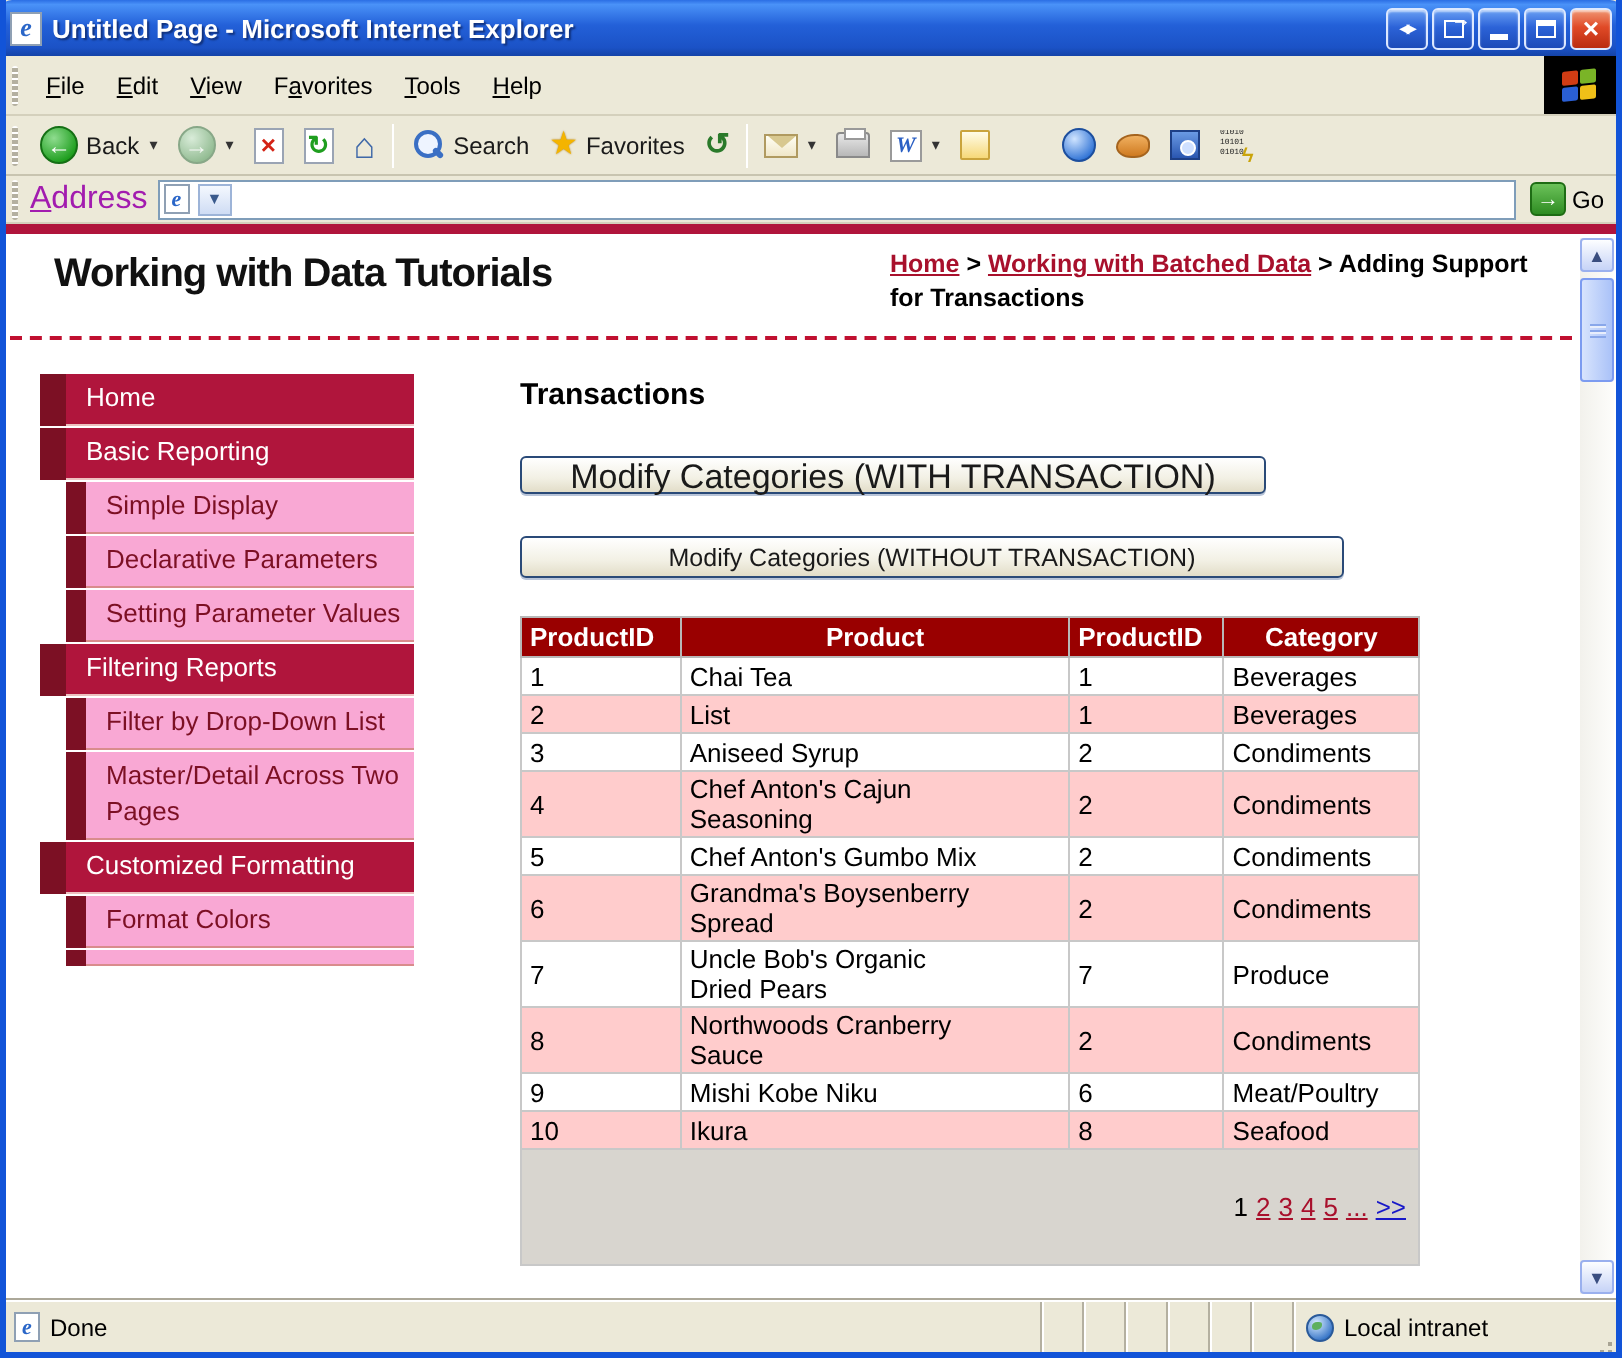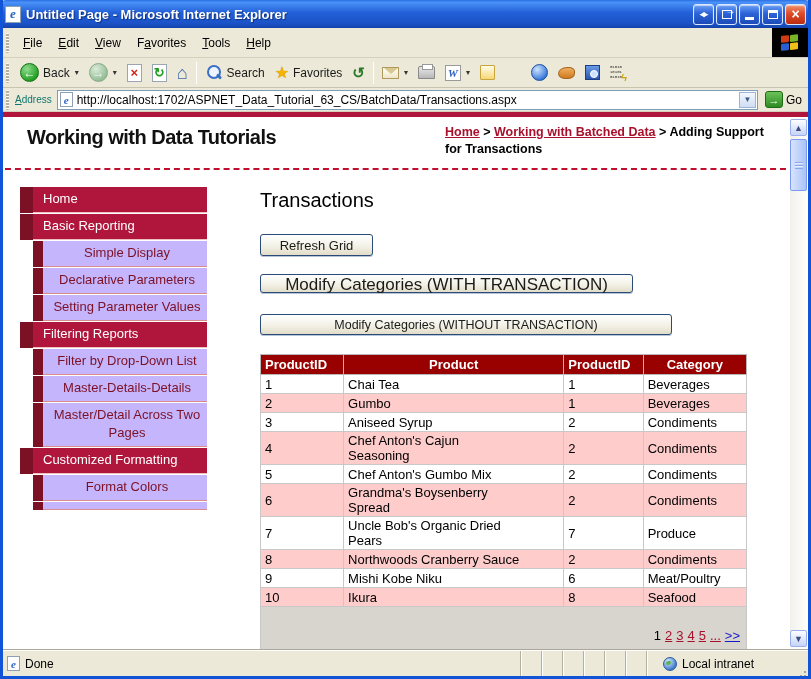--- a/index.html
+++ b/index.html
@@ -87,21 +87,21 @@
     border-radius:60% 40% 50% 50%; flex:none; }
   .ic-book { width:15px; height:15px; background:linear-gradient(#6a9ae4,#2a56b0); border:1px solid #1d3f86; position:relative; flex:none; }
   .ic-book::after { content:""; position:absolute; right:1px; bottom:1px; width:6px; height:6px;
     border:1.5px solid #fff; border-radius:50%; background:#cfe0ff; }
   .ic-binary { width:17px; height:16px; font:4px "Liberation Mono", monospace; color:#222;
     line-height:5px; white-space:pre; overflow:hidden; position:relative; flex:none; }
   .ic-binary::after { content:"\03DF"; position:absolute; right:0; bottom:-1px; color:#caa40a; font-size:10px; font-weight:bold; }
 
   .addressbar { position:absolute; left:0; top:88px; width:805px; height:24px;
     background:#ece9d8; display:flex; align-items:center; border-bottom:1px solid #d4d0bc; }
-  .addr-label { font-size:10px; color:#0f766e; margin-right:5px; }
+  .addr-label { font-size:16px; color:#a21caf; margin-right:5px; }
   .addr-label u { text-decoration:underline; }
   .addr-field { flex:1; height:20px; background:#fff; border:1px solid #7f9db9;
     display:flex; align-items:center; padding:0 1px 0 2px; gap:4px; }
   .addr-url { font-size:12px; color:#000; white-space:nowrap; overflow:hidden; flex:1; }
   .addr-drop { width:17px; height:16px; background:linear-gradient(#f4f8fe,#cfdcf4);
     border:1px solid #9db4d8; display:flex; align-items:center; justify-content:center;
     font-size:8px; color:#3a5a8c; }
   .go-btn { display:flex; align-items:center; gap:3px; margin:0 6px 0 7px; font-size:12px; color:#000; cursor:default; }
   .go-icon { width:18px; height:17px; border-radius:3px; background:linear-gradient(#6cc25a,#2e8c22);
     border:1px solid #1e6c14; color:#fff; font-weight:bold; font-size:11px;
@@ -119,35 +119,35 @@
 
   
   .sidebar { position:absolute; left:17px; top:70px; width:187px; }
   .nav-item { display:flex; margin-bottom:1px; cursor:pointer; }
   .nav-item .tab { flex:none; background:#7c1024; }
   .nav-item.l1 .tab { width:13px; }
   .nav-item.l2 { margin-left:13px; }
   .nav-item.l2 .tab { width:10px; }
   .nav-item .body { flex:1; padding:3px 6px 4px 10px; font-size:13px; line-height:18px; }
   .nav-item.l1 .body { background:#b0153c; color:#fff; border-bottom:1px solid #eec0c0; }
-  .nav-item.l2 .body { background:#c4b5fd; color:#7c1024; border-bottom:1px solid #d98c8c;text-align:center; }
+  .nav-item.l2 .body { background:#f9a8d4; color:#7c1024; border-bottom:1px solid #d98c8c; }
   .nav-item.partial { height:8px; overflow:hidden; margin-bottom:0; }
 
   
   .main { position:absolute; left:257px; top:72px; width:502px; }
-  .page-h1 { font-size:20px; font-weight:normal; color:#000; margin-bottom:22px; }
+  .page-h1 { font-size:15px; font-weight:bold; color:#000; margin-bottom:22px; }
   .xp-button { display:block; font-family:"Liberation Sans",sans-serif; font-size:13px; color:#1a1a1a;
     background:linear-gradient(#ffffff,#f2f0e4 60%,#e2ddc8); border:1px solid #2a4a78;
     border-radius:3px; box-shadow:0 1px 0 #b8c4d8; text-align:center; cursor:pointer; }
   .btn-refresh { width:113px; height:22px; margin-bottom:18px; }
   .btn-with { width:373px; height:19px; margin-bottom:21px; font-size:17px; }
   .btn-without { width:412px; height:21px; margin-bottom:19px; font-size:12.5px; }
 
   
-  table.grid { border-collapse:collapse; width:487px; font-size:13px; color:#000;border-radius:14px; }
+  table.grid { border-collapse:collapse; width:450px; font-size:13px; color:#000;border-radius:14px; }
   table.grid col.c0 { width:84px; } table.grid col.c1 { width:228px; }
   table.grid col.c2 { width:80px; } table.grid col.c3 { width:105px; }
   table.grid th { background:#990000; color:#fff; font-weight:bold; border:1px solid #b8b8b8;
     padding:2px 4px; text-align:left; font-size:13px; }
   table.grid th.center { text-align:center; }
   table.grid td { border:1px solid #c8c8c8; padding:1px 4px; height:19px; vertical-align:middle; }
   table.grid td.product { padding-right:44px; }
   table.grid tr.alt td { background:#ffcccc; }
   table.grid td.pager-cell { background:#d8d5cf; text-align:right; padding:21px 6px; border:1px solid #c8c8c8; }
   .pager-cell span, .pager-cell a { margin-left:4px; font-size:13px; }
@@ -166,21 +166,21 @@
     background:linear-gradient(90deg,#d8e4fd,#aac2f8); }
   .sb-thumb::after { content:""; position:absolute; left:4px; top:22px; width:8px; height:7px;
     background:repeating-linear-gradient(180deg,#89a7ea 0 1px,#e8eefc 1px 2px, transparent 2px 3px); }
 
   
   .statusbar { position:absolute; left:0; bottom:0; width:805px; height:26px; background:#ece9d8;
     border-top:1px solid #fff; box-shadow:0 -1px 0 #aca899; display:flex; align-items:center; font-size:12px; }
   .sb-pane-main { flex:1; display:flex; align-items:center; gap:5px; padding-left:4px; }
   .sb-mini { width:21px; align-self:stretch; border-left:1px solid #b4b0a0; box-shadow:inset 1px 0 0 #fff; }
   .sb-zone { width:146px; align-self:stretch; border-left:1px solid #b4b0a0; box-shadow:inset 1px 0 0 #fff;
-    display:flex; align-items:center; gap:5px; padding-left:16px; }
+    display:flex; align-items:center; gap:5px; padding-left:6px; }
   .globe { width:14px; height:14px; border-radius:50%;
     background:radial-gradient(circle at 35% 30%, #d8ecff, #3a77c8 75%); border:1px solid #2a5a9a; position:relative; flex:none; }
   .globe::after { content:""; position:absolute; left:2px; top:3px; width:5px; height:4px; background:#5eb05e; border-radius:50% 30% 60% 40%; }
   .resize-grip { width:16px; align-self:stretch; position:relative; }
   .resize-grip::after { content:""; position:absolute; right:2px; bottom:3px; width:2px; height:2px; background:#a8a494;
     box-shadow:-4px 4px 0 #a8a494, 0 4px 0 #a8a494, -8px 8px 0 #a8a494, -4px 8px 0 #a8a494, 0 8px 0 #a8a494; }
 </style>
 </head>
 <body>
 
@@ -290,21 +290,20 @@
 10101
 01010</span>
       </div>
   </div>
 
   <div class="addressbar">
     <span class="grip"></span>
     <span class="addr-label"><u>A</u><span>ddress</span></span>
     <div class="addr-field">
       <span class="ie-page-icon">e</span>
-      <span class="addr-url">http://localhost:1702/ASPNET_Data_Tutorial_63_CS/BatchData/Transactions.aspx</span>
       <span class="addr-drop">▼</span>
     </div>
     <div class="go-btn">
       <span class="go-icon">→</span>
       <span>Go</span>
     </div>
   </div>
 
   <div class="redstrip"></div>
 
@@ -337,43 +336,38 @@
         <div class="nav-item l1">
           <span class="tab"></span>
           <span class="body">Filtering Reports</span>
         </div>
         <div class="nav-item l2">
           <span class="tab"></span>
           <span class="body">Filter by Drop-Down List</span>
         </div>
         <div class="nav-item l2">
           <span class="tab"></span>
-          <span class="body">Master-Details-Details</span>
-        </div>
-        <div class="nav-item l2">
-          <span class="tab"></span>
           <span class="body">Master/Detail Across Two Pages</span>
         </div>
         <div class="nav-item l1">
           <span class="tab"></span>
           <span class="body">Customized Formatting</span>
         </div>
         <div class="nav-item l2">
           <span class="tab"></span>
           <span class="body">Format Colors</span>
         </div>
         <div class="nav-item l2 partial">
           <span class="tab"></span>
           <span class="body"></span>
         </div>
       </div>
 
     <div class="main">
       <div class="page-h1">Transactions</div>
-      <button class="xp-button btn-refresh">Refresh Grid</button>
       <button class="xp-button btn-with">Modify Categories (WITH TRANSACTION)</button>
       <button class="xp-button btn-without">Modify Categories (WITHOUT TRANSACTION)</button>
       <table class="grid">
         <colgroup>
             <col class="c0">
             <col class="c1">
             <col class="c2">
             <col class="c3">
           </colgroup>
         <thead>
@@ -386,21 +380,21 @@
           </thead>
         <tbody>
             <tr>
               <td>1</td>
               <td class="product">Chai Tea</td>
               <td>1</td>
               <td>Beverages</td>
             </tr>
             <tr class="alt">
               <td>2</td>
-              <td class="product">Gumbo</td>
+              <td class="product">List</td>
               <td>1</td>
               <td>Beverages</td>
             </tr>
             <tr>
               <td>3</td>
               <td class="product">Aniseed Syrup</td>
               <td>2</td>
               <td>Condiments</td>
             </tr>
             <tr class="alt">

